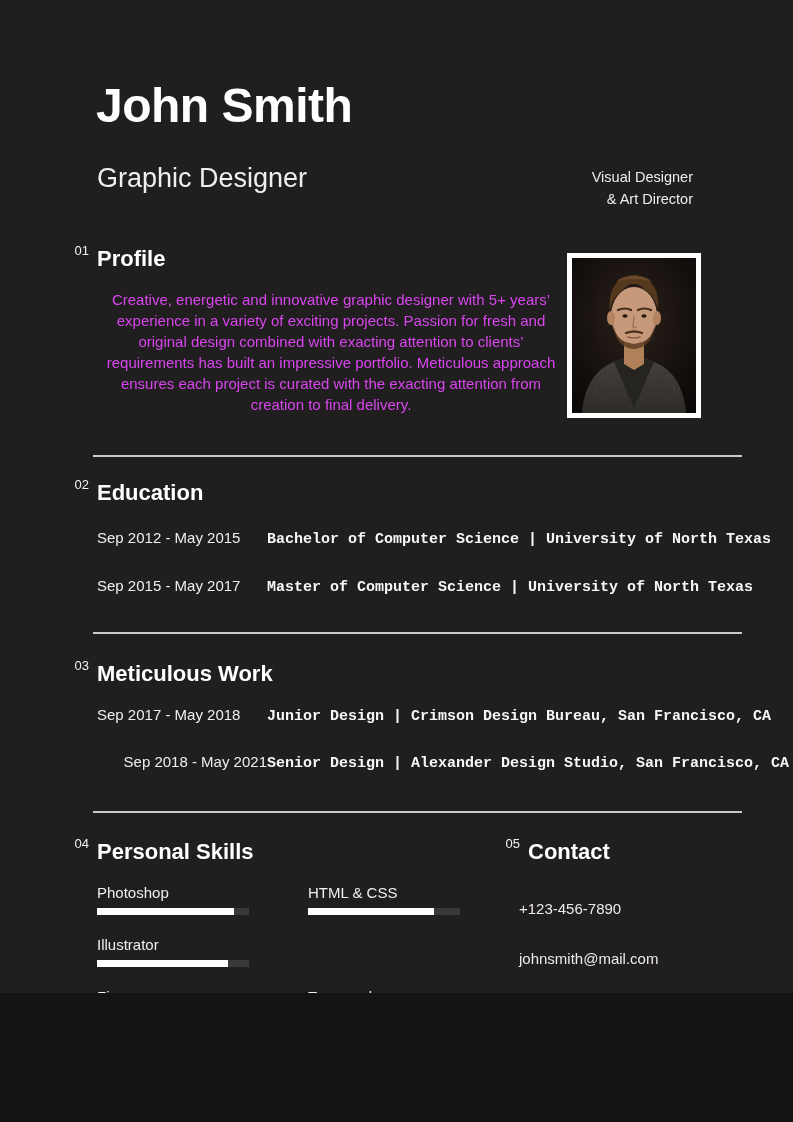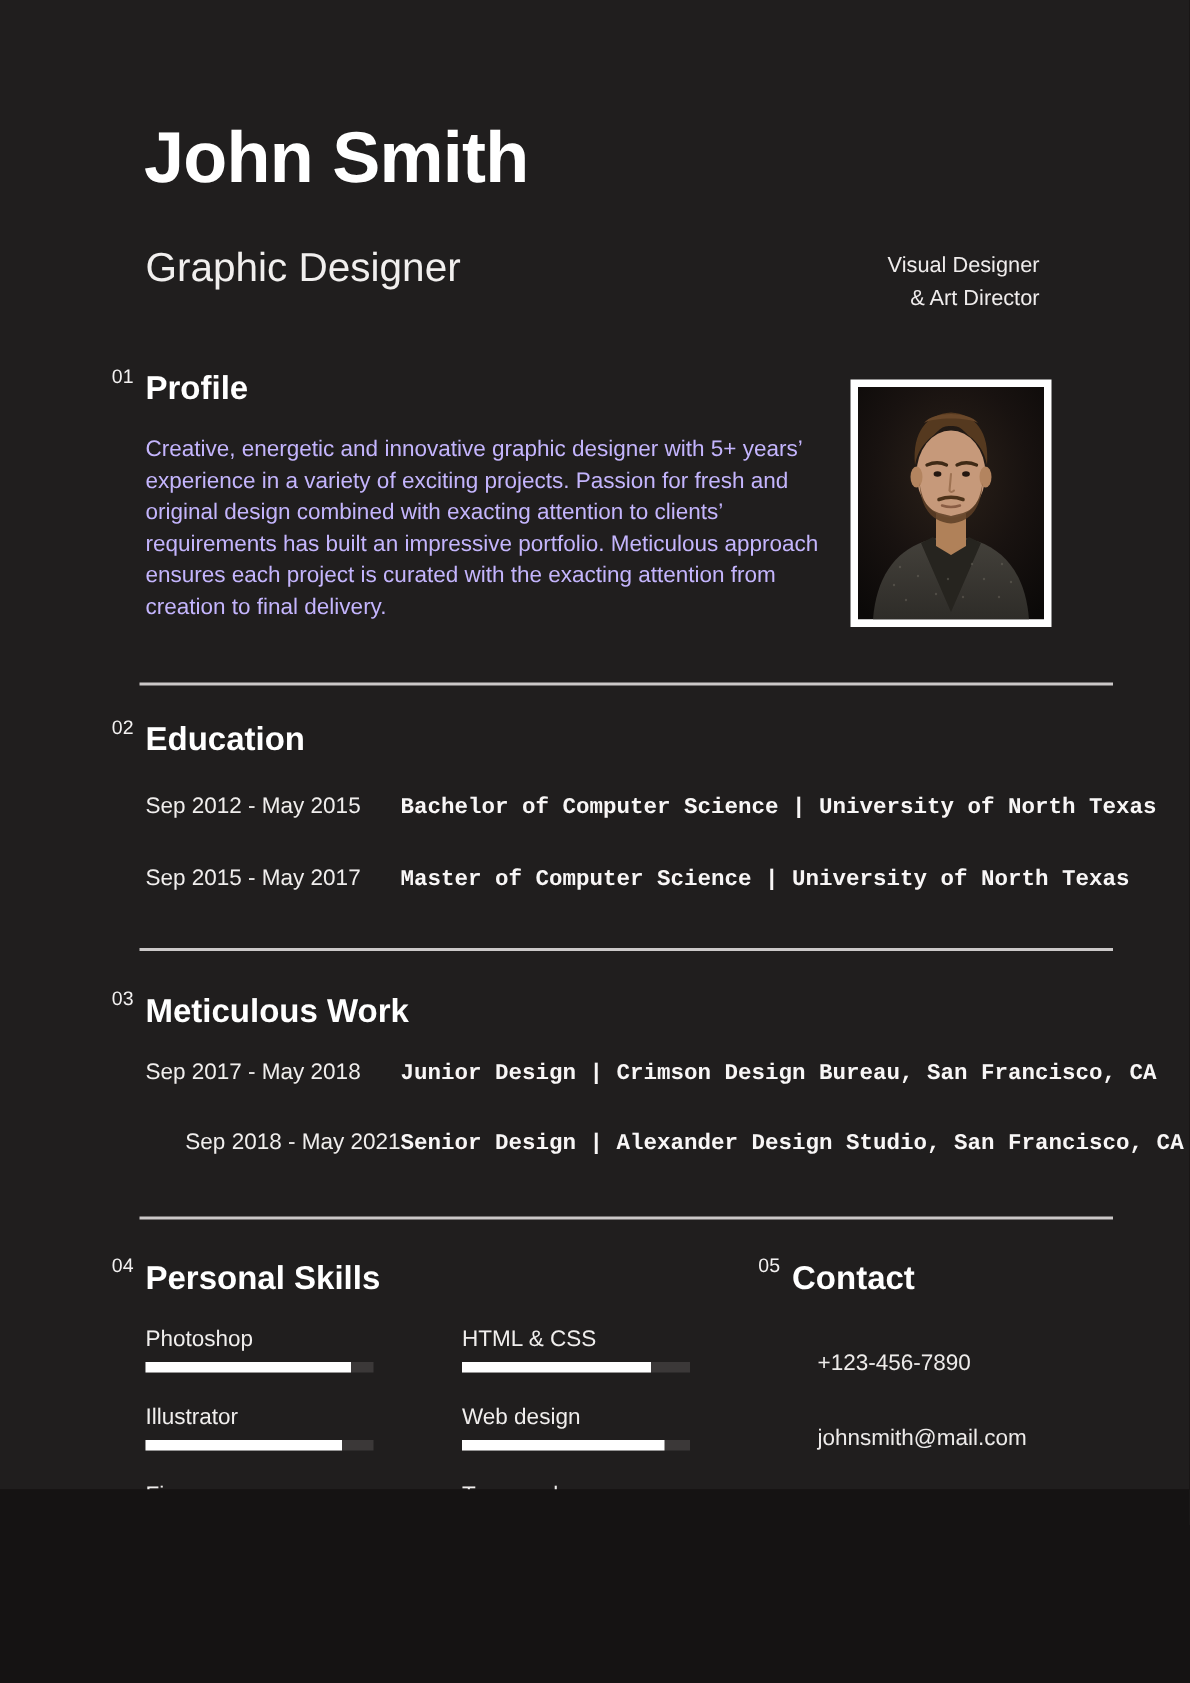--- a/index.html
+++ b/index.html
@@ -40,21 +40,21 @@
     font-size: 13px; font-weight: 400; color: #f3f1f1;
     white-space: nowrap;
   }
   .sec-title {
     font-size: 22px; font-weight: 700; color: #ffffff;
     line-height: 1; white-space: nowrap;
   }
 
   .profile-text {
     left: 97px; top: 289px; width: 468px;
-    font-size: 15px; line-height: 21px; color: #c4b5fd;
+    font-size: 15px; line-height: 21px; color: #d946ef; text-align: center;
   }
 
   
   .photo-frame {
     left: 567px; top: 253px; width: 134px; height: 165px;
     background: #ffffff; padding: 5px; box-sizing: border-box;
   }
   .photo-frame svg { display: block; width: 100%; height: 100%; }
 
   .divider {
@@ -84,21 +84,21 @@
     font-size: 15px; color: #f0eeed; line-height: 18px;
     margin-bottom: 6px; white-space: nowrap;
   }
   .skill-track {
     width: 152px; height: 7px; background: #3b3838;
   }
   .skill-fill { height: 100%; background: #ffffff; }
 
   
   .contact-item {
-    left: 545px;
+    left: 519px;
     font-size: 15px; color: #edebea; white-space: nowrap;
   }
 </style>
 </head>
 <body>
 
 <div class="page">
 
   <div class="abs name">John Smith</div>
   <div class="abs subtitle">Graphic Designer</div>
@@ -231,26 +231,20 @@
       <div class="skill-fill" style="width: 96%;"></div>
     </div>
   </div>
 
   <div class="skill" style="left:308px; top:884px;">
     <div class="skill-label">HTML &amp; CSS</div>
     <div class="skill-track">
       <div class="skill-fill" style="width: 83%;"></div>
     </div>
   </div>
-  <div class="skill" style="left:308px; top:936px;">
-    <div class="skill-label">Web design</div>
-    <div class="skill-track">
-      <div class="skill-fill" style="width: 89%;"></div>
-    </div>
-  </div>
   <div class="skill" style="left:308px; top:988px;">
     <div class="skill-label">Teamwork</div>
     <div class="skill-track">
       <div class="skill-fill" style="width: 95%;"></div>
     </div>
   </div>
 
   <div class="sec-head" style="left:528px; top:841px;">
     <span class="sec-num">05</span>
     <span class="sec-title">Contact</span>

